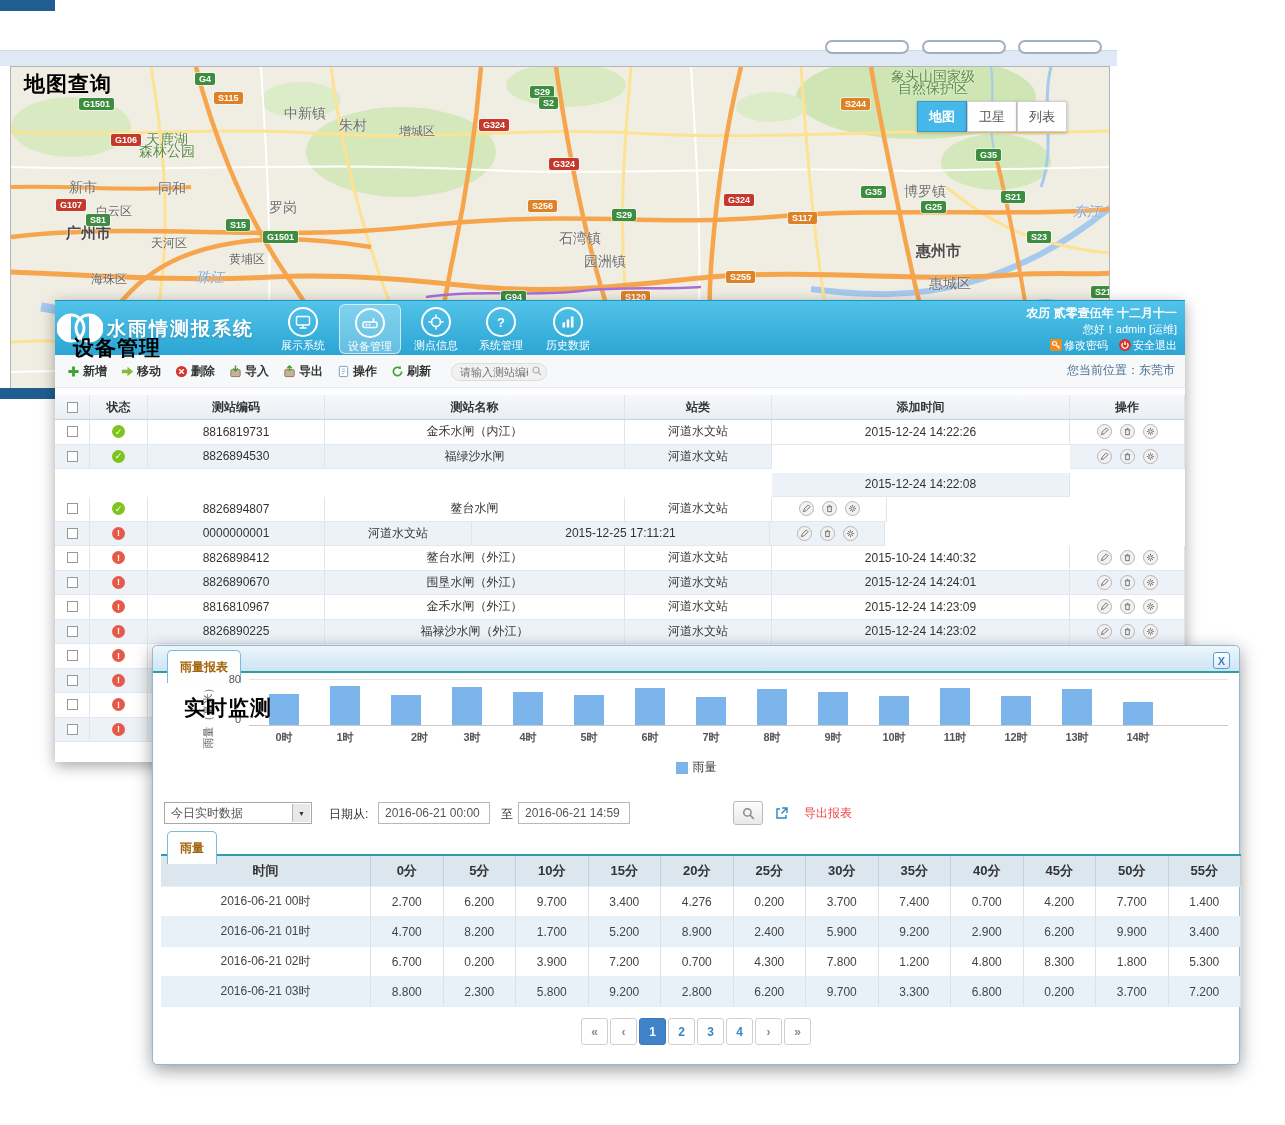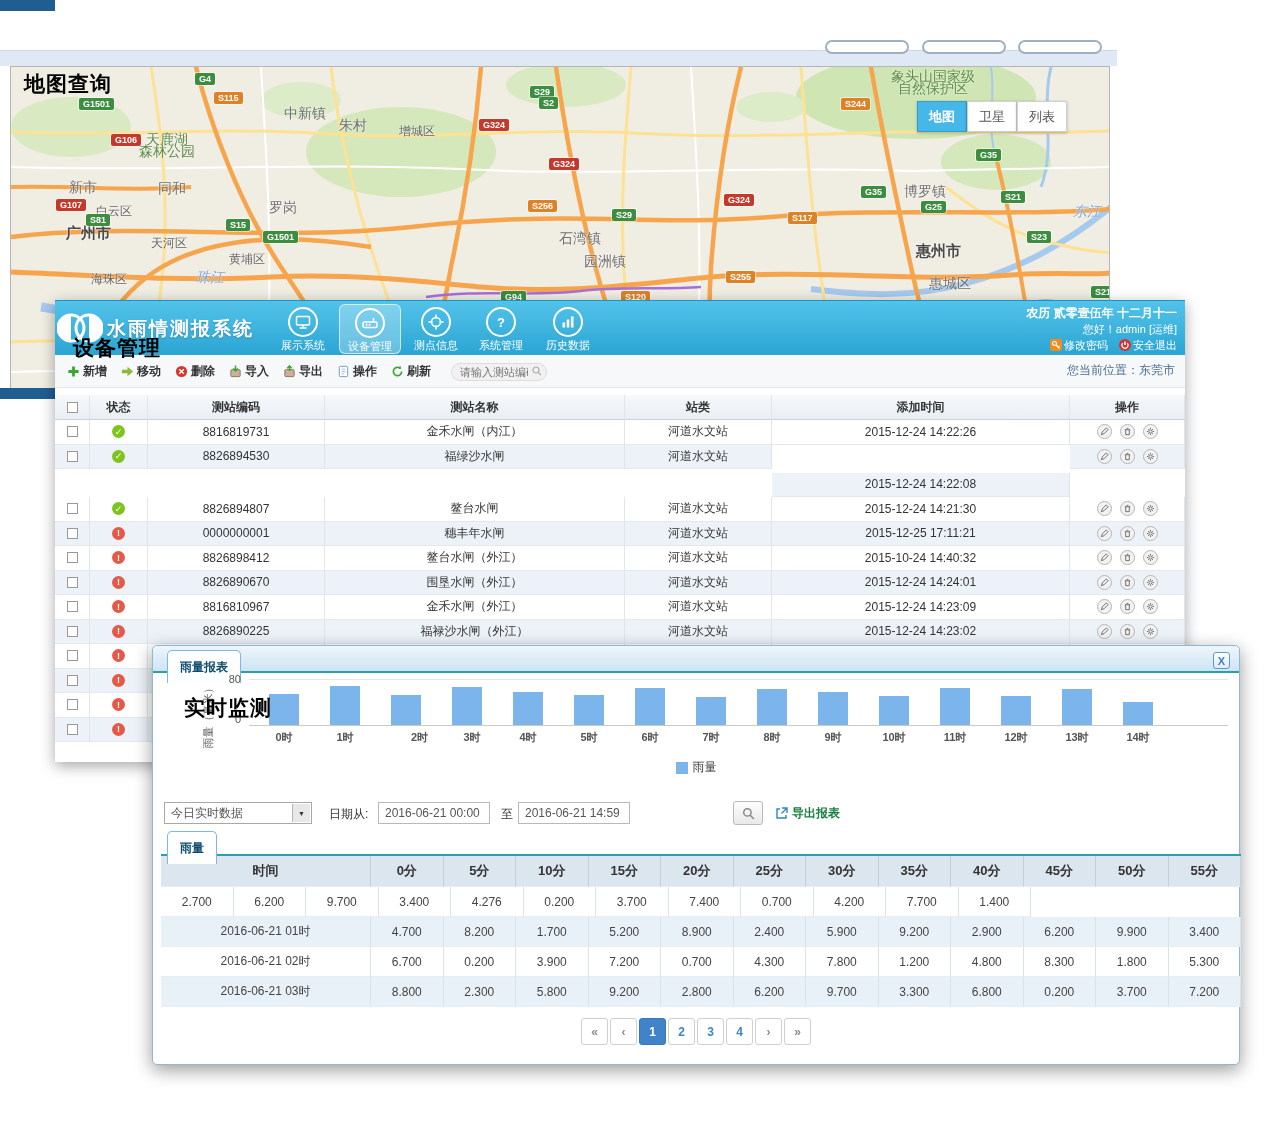--- a/index.html
+++ b/index.html
@@ -62,41 +62,41 @@
   .dt-body .dt-row:nth-child(even) .dt-cell{background:#ecf2f8;}
   .chk{width:11px;height:11px;border:1px solid #999;background:#fff;display:inline-block;}
   .st-ok{width:13px;height:13px;border-radius:50%;background:#7fc41c;color:#fff;font-size:9px;font-weight:bold;display:flex;align-items:center;justify-content:center;}
   .st-err{width:13px;height:13px;border-radius:50%;background:#e65948;color:#fff;font-size:9px;font-weight:bold;display:flex;align-items:center;justify-content:center;}
   .op-btn{width:15px;height:15px;border-radius:50%;border:1px solid #b5b5b5;background:#f2f2f2;display:inline-flex;align-items:center;justify-content:center;margin:0 4px;cursor:pointer;}
   .op-btn svg{width:9px;height:9px;}
 
   
   .mon-window{position:absolute;left:152px;top:645px;width:1088px;height:420px;background:#fff;border:1px solid #8fb9d5;border-radius:5px;z-index:6;box-shadow:0 5px 18px rgba(0,0,0,.4);}
   .mon-tabbar{position:absolute;left:0;top:0;width:100%;height:27px;background:linear-gradient(#eef6fc,#cde4f3);border-bottom:2px solid #2f9fa4;border-radius:5px 5px 0 0;}
-  .mon-tab{position:absolute;height:23px;background:#fdfefe;border:1px solid #7fb8dc;border-bottom:none;border-radius:5px 5px 0 0;color:#0c4a6e;font-size:12px;font-weight:bold;display:flex;align-items:center;justify-content:center;padding:16px 12px;cursor:pointer;}
+  .mon-tab{position:absolute;height:23px;background:#fdfefe;border:1px solid #7fb8dc;border-bottom:none;border-radius:5px 5px 0 0;color:#a16207;font-size:12px;font-weight:bold;display:flex;align-items:center;justify-content:center;padding:16px 12px;cursor:pointer;}
   .mon-close{position:absolute;right:9px;top:6px;width:17px;height:17px;border:1px solid #5b9bd5;border-radius:3px;background:linear-gradient(#fff,#dfeaf5);color:#3b7fc4;font-size:11px;font-weight:bold;display:flex;align-items:center;justify-content:center;cursor:pointer;}
 
   .grid-line{position:absolute;height:1px;background:#e3e3e3;}
   .axis-line{position:absolute;height:1px;background:#c9c9c9;}
   .ytick{position:absolute;width:22px;text-align:right;font-size:11px;color:#555;}
   .ylabel{position:absolute;font-size:11px;color:#555;white-space:nowrap;transform:rotate(-90deg);}
   .bar{position:absolute;width:30px;background:#7cb5ec;}
   .xlab{position:absolute;width:44px;text-align:center;font-size:11px;font-weight:bold;color:#555;}
   .legend{position:absolute;left:0;top:113px;width:100%;display:flex;align-items:center;justify-content:center;}
   .legend .sw{width:12px;height:12px;background:#7cb5ec;margin-right:5px;}
   .legend .lt{font-size:12px;color:#333;}
 
   .mon-filter{position:absolute;left:0;top:156px;width:100%;height:26px;}
   .sel{position:absolute;left:11px;top:0;width:148px;height:22px;border:1px solid #a8a8a8;background:#fff;font-size:12px;color:#555;display:flex;align-items:center;padding-left:6px;cursor:pointer;}
   .sel-arrow{position:absolute;right:1px;top:1px;width:18px;height:18px;background:#e8e8e8;border-left:1px solid #b5b5b5;display:flex;align-items:center;justify-content:center;font-size:7px;color:#333;}
   .flabel{position:absolute;top:4px;font-size:12px;color:#333;}
   .finput{position:absolute;top:0;height:22px;border:1px solid #b9b9b9;font-size:12px;color:#555;padding:0 6px;outline:none;background:#fff;}
   .search-btn{position:absolute;left:580px;top:-1px;width:30px;height:24px;border:1px solid #b9b9b9;border-radius:3px;background:linear-gradient(#fdfdfd,#e9e9e9);display:flex;align-items:center;justify-content:center;cursor:pointer;}
   .export-link{position:absolute;left:622px;top:3px;display:flex;align-items:center;cursor:pointer;}
-  .export-link .txt{font-size:12px;color:#15803d;margin-left:4px;font-weight:bold;}
+  .export-link .txt{font-size:12px;color:#ef4444;margin-left:16px;}
 
   .mon-table{position:absolute;left:8px;top:208px;width:1080px;border-top:2px solid #2f9fa4;}
   .mt-row{display:flex;}
   .mt-cell{display:flex;align-items:center;justify-content:center;font-size:12px;color:#444;border-right:1px solid #d9e2ea;border-bottom:1px solid #e6edf3;}
   .mt-head .mt-cell{background:#dce6ef;font-weight:bold;font-size:13px;color:#333;height:31px;border-right:1px solid #c3cfd9;}
   .mt-body .mt-cell{height:30px;}
   .mt-body .mt-row:nth-child(even) .mt-cell{background:#e9f1f8;}
   .data-tab{position:absolute;left:14px;top:185px;z-index:2;}
 
   .pagination{position:absolute;left:0;top:372px;width:100%;display:flex;justify-content:center;}
@@ -439,21 +439,20 @@
           <div class="dt-row">
             <div class="dt-cell" style="width: 35px;">
               <span class="chk"></span>
             </div>
             <div class="dt-cell" style="width: 58px;">
               <span class="st-ok">✓</span>
             </div>
             <div class="dt-cell" style="width: 177px;">8826894807</div>
             <div class="dt-cell" style="width: 300px;">鳌台水闸</div>
             <div class="dt-cell" style="width: 147px;">河道水文站</div>
-            <div class="dt-cell" style="width: 298px;">2015-12-24 14:21:30</div>
             <div class="dt-cell" style="width: 115px;">
               <span class="op-btn">
                 <svg viewBox="0 0 10 10">
                   <path d="M1.5 8.5l1-3L7 1l2 2-4.5 4.5z" fill="none" stroke="#666" stroke-width="1"></path>
                 </svg>
               </span>
               <span class="op-btn">
                 <svg viewBox="0 0 10 10">
                   <path d="M2 3h6M3 3v5.5h4V3M4 1.5h2" fill="none" stroke="#666" stroke-width="1"></path>
                 </svg>
@@ -467,21 +466,20 @@
             </div>
           </div>
           <div class="dt-row">
             <div class="dt-cell" style="width: 35px;">
               <span class="chk"></span>
             </div>
             <div class="dt-cell" style="width: 58px;">
               <span class="st-err">!</span>
             </div>
             <div class="dt-cell" style="width: 177px;">0000000001</div>
-            <div class="dt-cell" style="width: 300px;">穗丰年水闸</div>
             <div class="dt-cell" style="width: 147px;">河道水文站</div>
             <div class="dt-cell" style="width: 298px;">2015-12-25 17:11:21</div>
             <div class="dt-cell" style="width: 115px;">
               <span class="op-btn">
                 <svg viewBox="0 0 10 10">
                   <path d="M1.5 8.5l1-3L7 1l2 2-4.5 4.5z" fill="none" stroke="#666" stroke-width="1"></path>
                 </svg>
               </span>
               <span class="op-btn">
                 <svg viewBox="0 0 10 10">
@@ -825,20 +823,21 @@
           <div class="mt-cell" style="width: 72.5px;">25分</div>
           <div class="mt-cell" style="width: 72.5px;">30分</div>
           <div class="mt-cell" style="width: 72.5px;">35分</div>
           <div class="mt-cell" style="width: 72.5px;">40分</div>
           <div class="mt-cell" style="width: 72.5px;">45分</div>
           <div class="mt-cell" style="width: 72.5px;">50分</div>
           <div class="mt-cell" style="width: 72.5px;">55分</div>
         </div>
         <div class="mt-body">
           <div class="mt-row">
+            <div class="mt-cell" style="width: 210px;">2016-06-21 00时</div>
             <div class="mt-cell" style="width: 72.5px;">2.700</div>
             <div class="mt-cell" style="width: 72.5px;">6.200</div>
             <div class="mt-cell" style="width: 72.5px;">9.700</div>
             <div class="mt-cell" style="width: 72.5px;">3.400</div>
             <div class="mt-cell" style="width: 72.5px;">4.276</div>
             <div class="mt-cell" style="width: 72.5px;">0.200</div>
             <div class="mt-cell" style="width: 72.5px;">3.700</div>
             <div class="mt-cell" style="width: 72.5px;">7.400</div>
             <div class="mt-cell" style="width: 72.5px;">0.700</div>
             <div class="mt-cell" style="width: 72.5px;">4.200</div>

